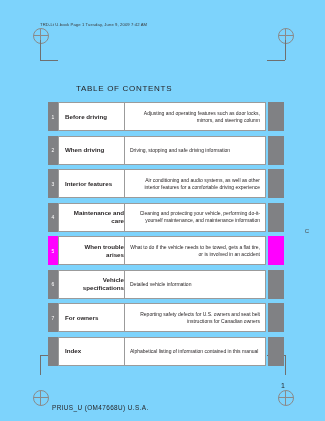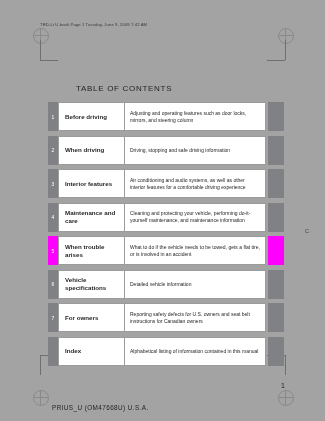--- a/index.html
+++ b/index.html
@@ -6,21 +6,22 @@
   body{
     width:325px;height:421px;
     background:#ffffff;
     font-family:"Liberation Sans", sans-serif;
     color:#231f20;
     overflow:hidden;
     position:relative;
   }
   .page{
     position:absolute;inset:0;
-    background:#a3a3a3;
+    background:#7dd3fc;
+    text-align:right;
   }
   
   .crop{
     position:absolute;
     background:transparent;
   }
   .crop .h{position:absolute;background:#6f6f6f;height:1px;}
   .crop .v{position:absolute;background:#6f6f6f;width:1px;}
   .reg{
     position:absolute;width:14px;height:14px;border-radius:50%;

